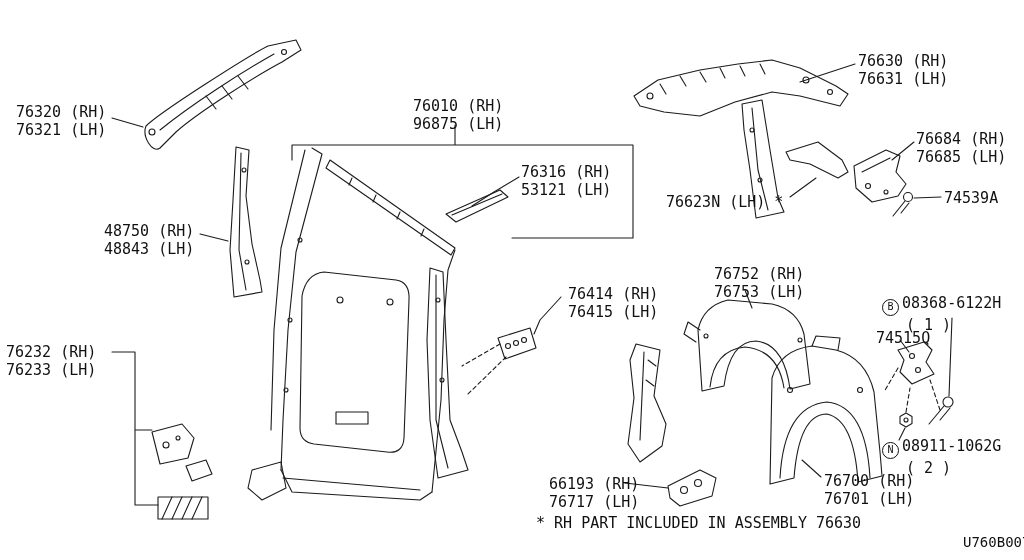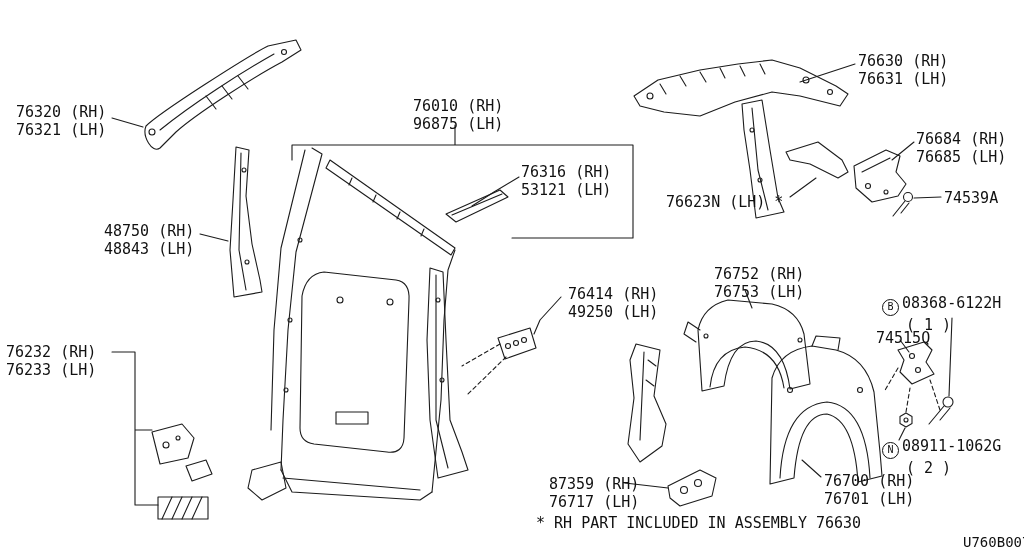--- a/index.html
+++ b/index.html
@@ -213,21 +213,21 @@
     <div>96875 (LH)</div>
   </div>
 
   <div class="lbl" style="left:521px;top:163px">
     <div>76316 (RH)</div>
     <div>53121 (LH)</div>
   </div>
 
   <div class="lbl" style="left:568px;top:285px">
     <div>76414 (RH)</div>
-    <div>49250 (LH)</div>
+    <div>76415 (LH)</div>
   </div>
 
   <div class="lbl" style="left:858px;top:52px">
     <div>76630 (RH)</div>
     <div>76631 (LH)</div>
   </div>
 
   <div class="lbl" style="left:916px;top:130px">
     <div>76684 (RH)</div>
     <div>76685 (LH)</div>
@@ -258,21 +258,21 @@
   </div>
 
   <div class="lbl" style="left:882px;top:437px">
     <div>
       <span class="circ">N</span><span>08911-1062G</span>
     </div>
     <div class="qty">( 2 )</div>
   </div>
 
   <div class="lbl" style="left:549px;top:475px">
-    <div>87359 (RH)</div>
+    <div>66193 (RH)</div>
     <div>76717 (LH)</div>
   </div>
 
   <div class="lbl" style="left:824px;top:472px">
     <div>76700 (RH)</div>
     <div>76701 (LH)</div>
   </div>
 
   <div class="lbl" style="left:536px;top:514px">* RH PART INCLUDED IN ASSEMBLY 76630</div>
 

